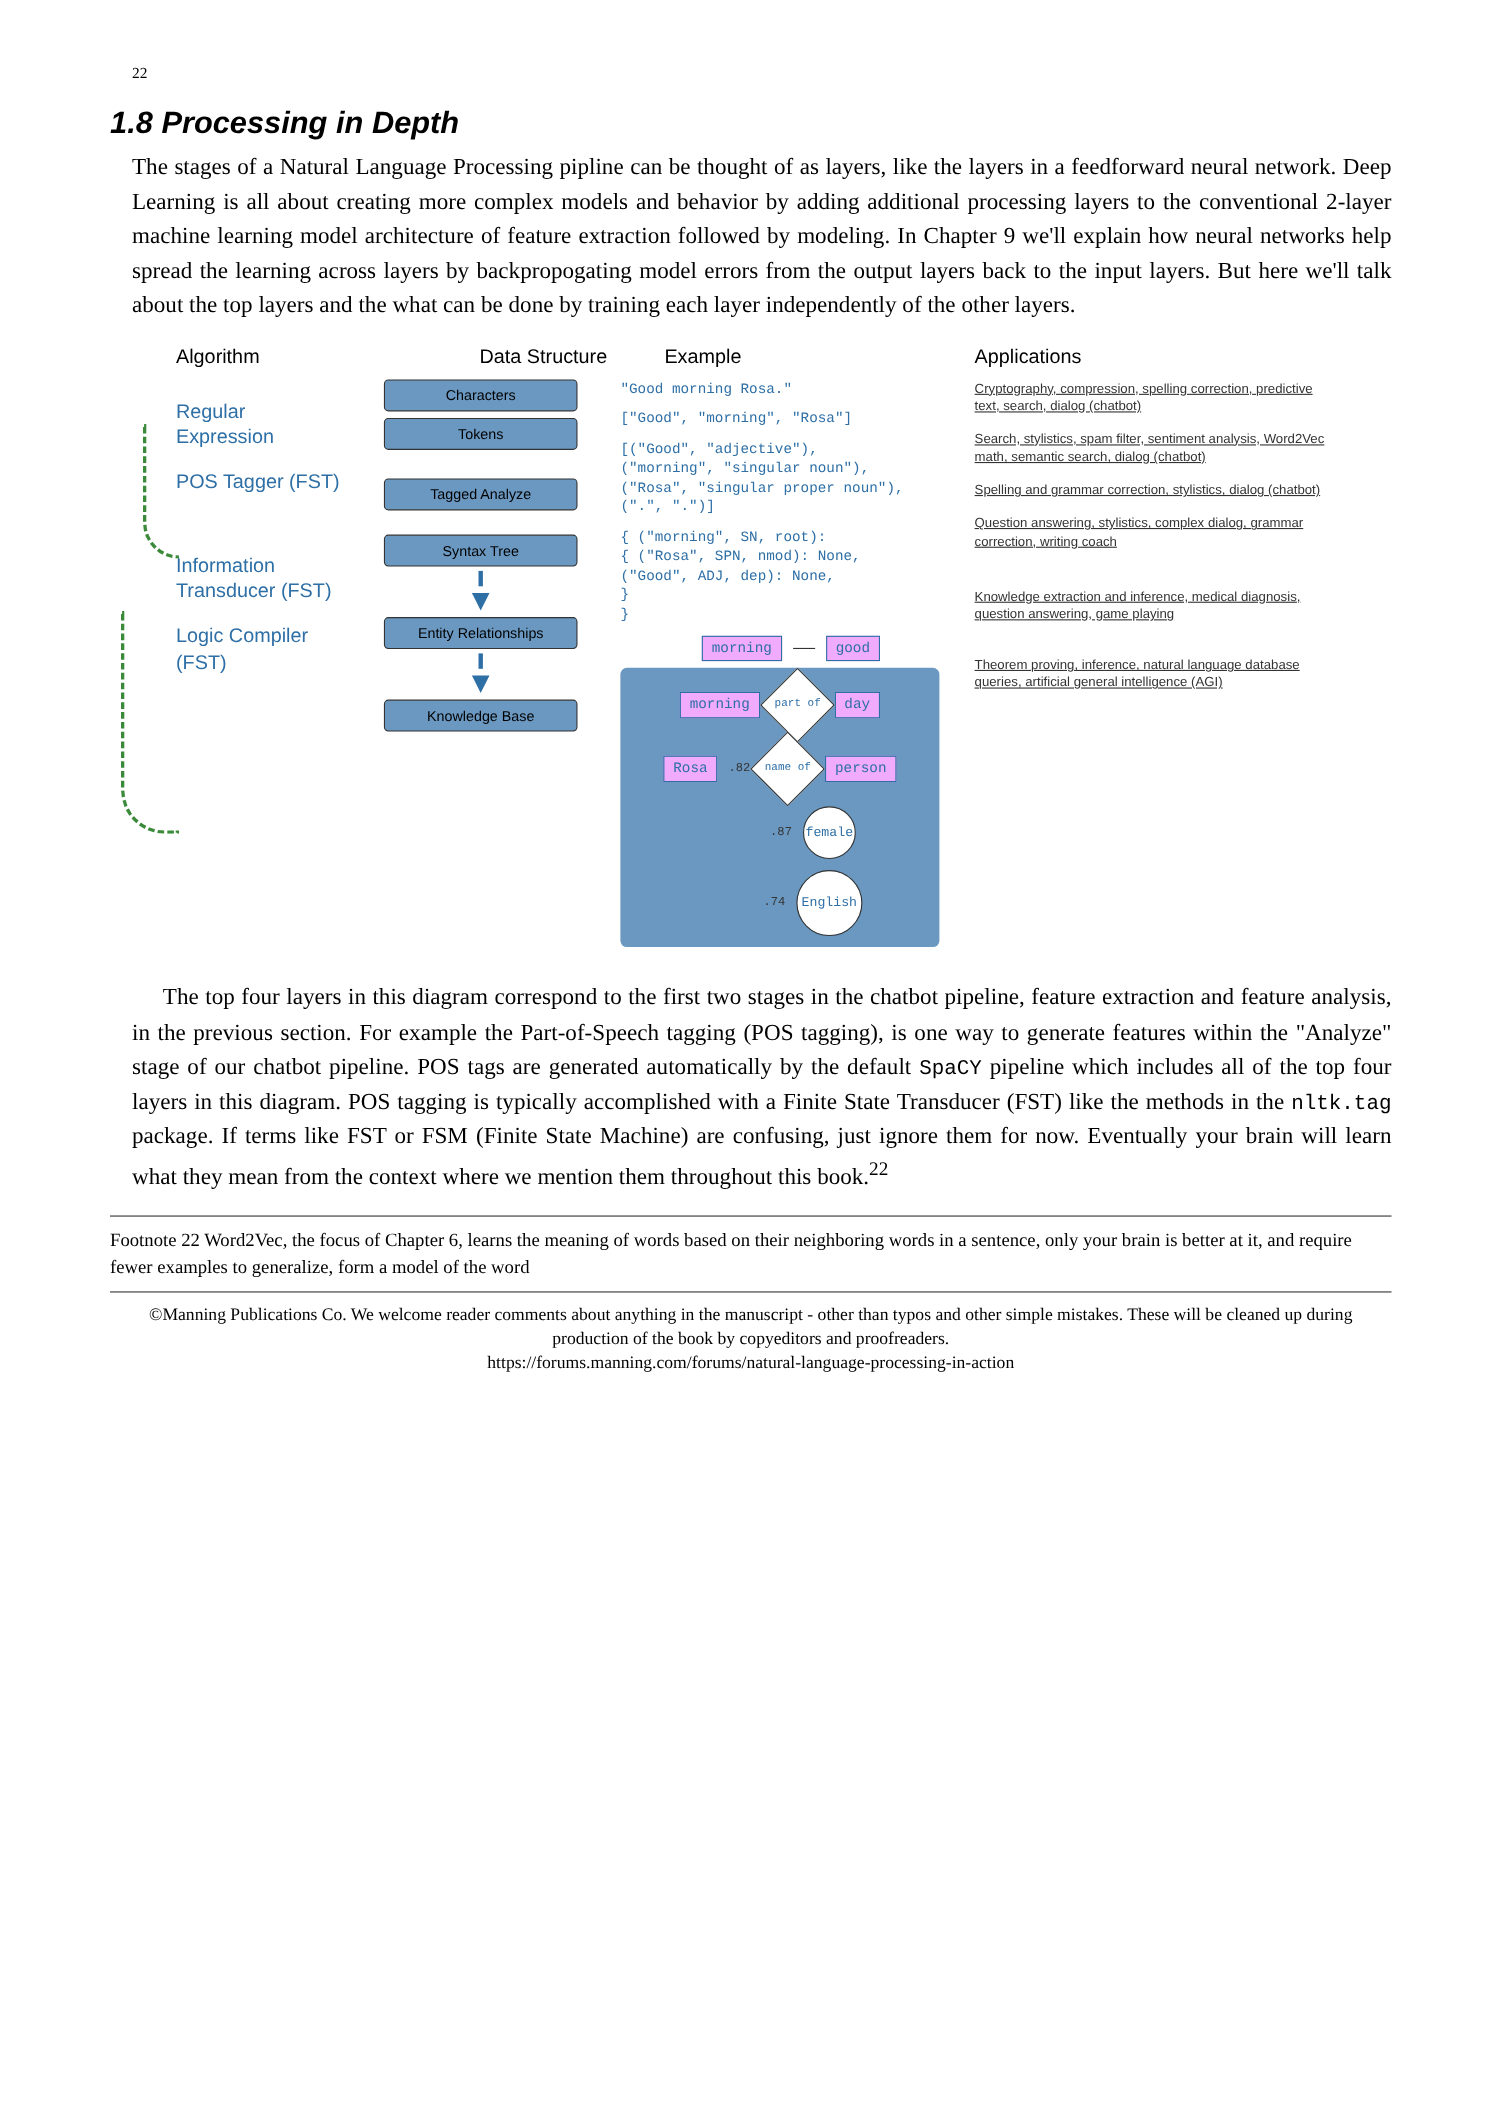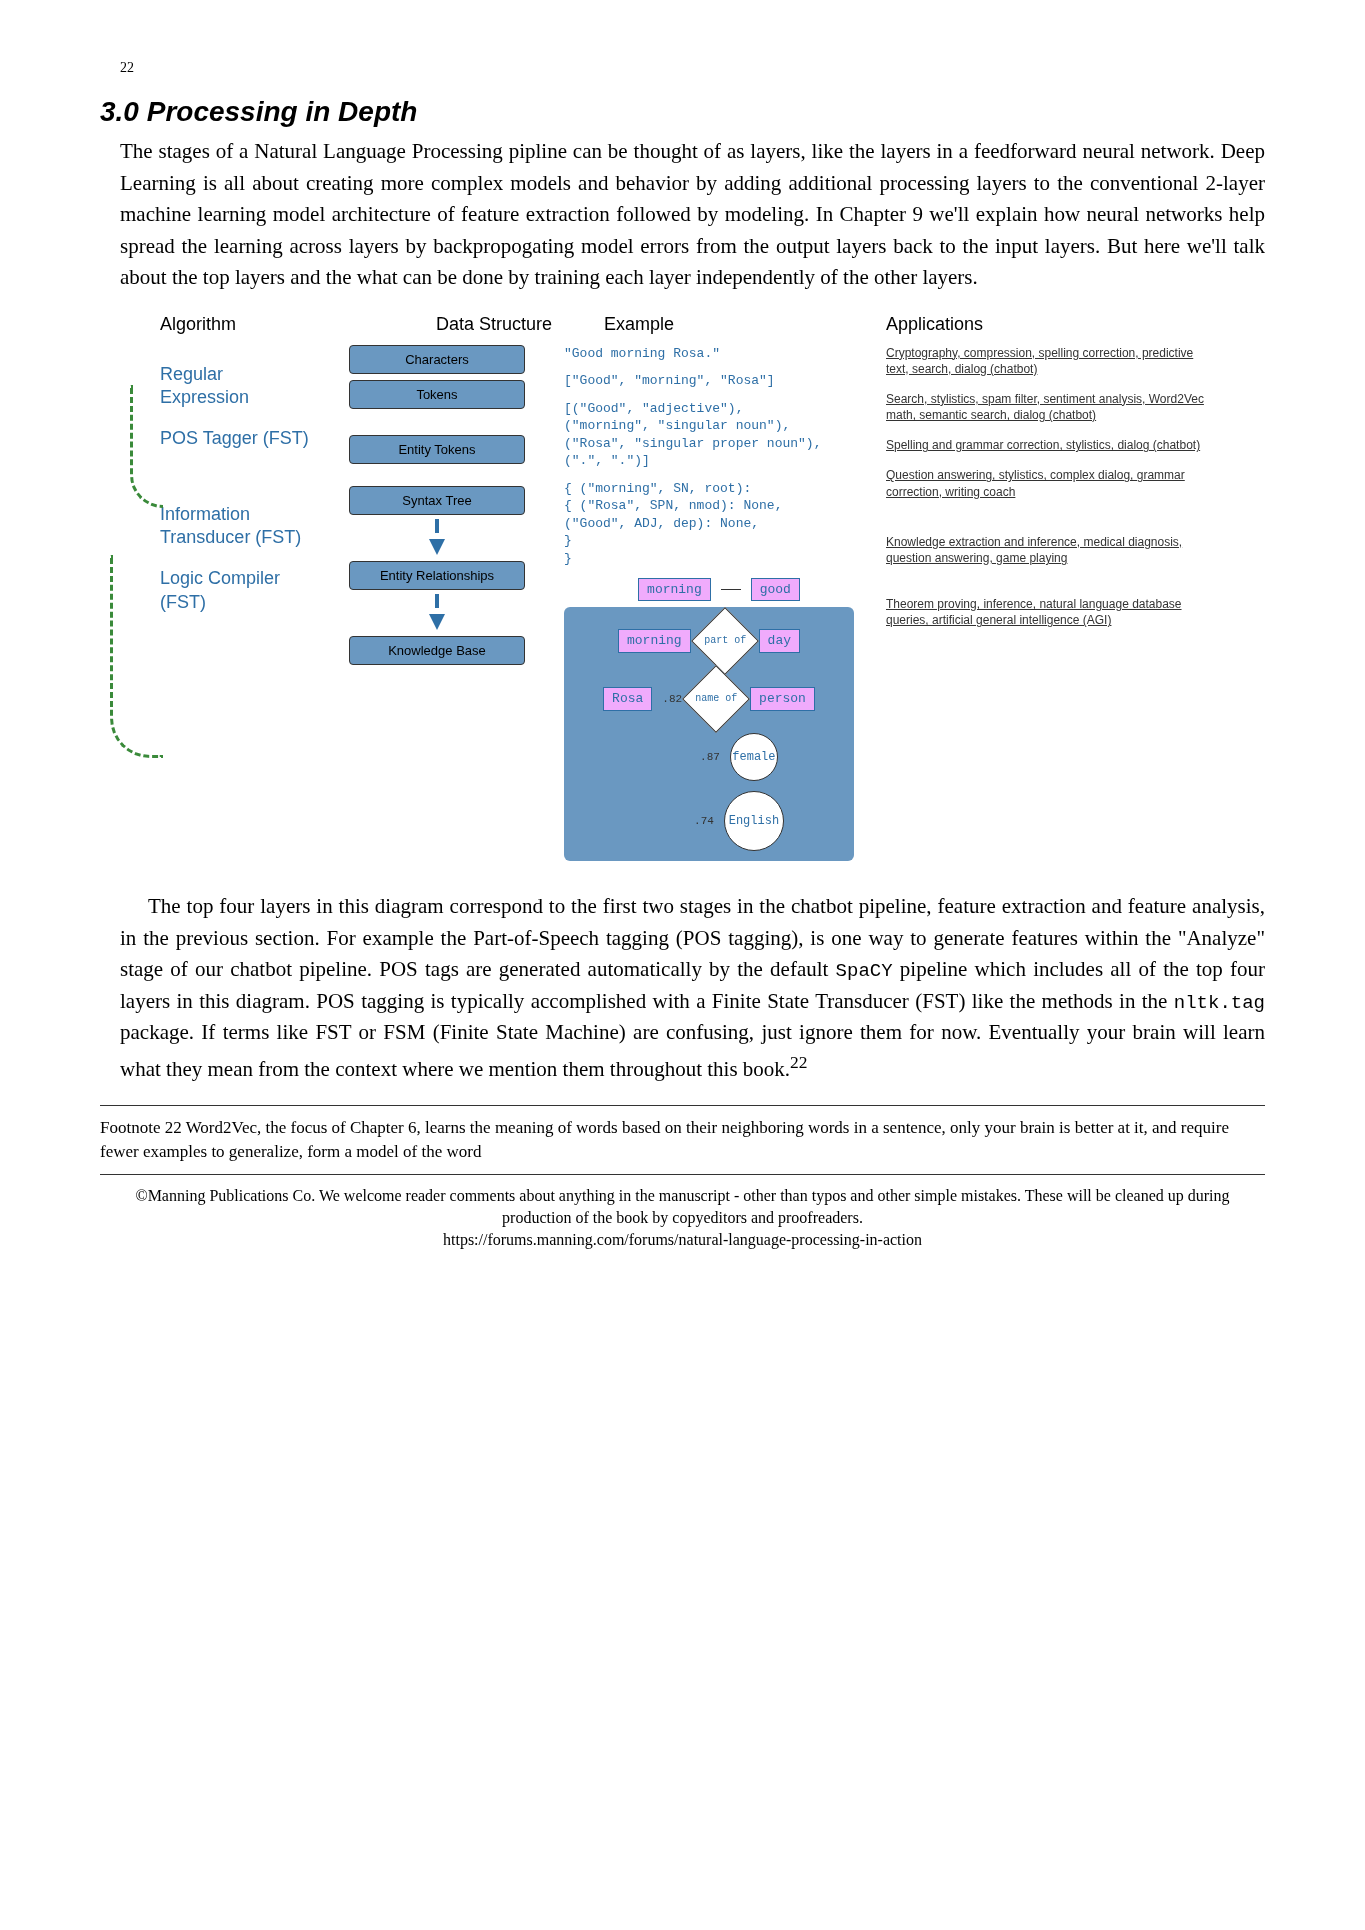--- a/index.html
+++ b/index.html
@@ -123,21 +123,21 @@
     border-bottom:3px dashed #3a8a3a;
     border-bottom-left-radius: 40px;
   }
 </style>
 </head>
 <body>
 
 <div class="page-num">22</div>
 
 <h2 class="section">
-  <span>3.0</span>
+  <span>1.8</span>
   <span>Processing in Depth</span>
 </h2>
 
 <p class="body-text">The stages of a Natural Language Processing pipline can be thought of as layers, like the layers in a feedforward neural network. Deep Learning is all about creating more complex models and behavior by adding additional processing layers to the conventional 2-layer machine learning model architecture of feature extraction followed by modeling. In Chapter 9 we'll explain how neural networks help spread the learning across layers by backpropogating model errors from the output layers back to the input layers. But here we'll talk about the top layers and the what can be done by training each layer independently of the other layers.</p>
 
 <div class="diagram">
   <div class="col-heads">
     <div>Algorithm</div>
     <div style="text-align:right">Data Structure</div>
     <div style="padding-left:40px">Example</div>
@@ -152,21 +152,21 @@
       <div class="algo-block" style="margin-top:18px">Regular Expression</div>
       <div class="algo-block" style="margin-top:2px">POS Tagger (FST)</div>
       <div class="algo-block" style="margin-top:52px">Information Transducer (FST)</div>
       <div class="algo-block" style="margin-top:4px">Logic Compiler (FST)</div>
     </div>
 
     <div class="ds-col">
       <div class="box">Characters</div>
       <div class="box">Tokens</div>
       <div style="height:14px"></div>
-      <div class="box">Entity Tokens</div>
+      <div class="box">Tagged Analyze</div>
       <div style="height:10px"></div>
       <div class="box">Syntax Tree</div>
       <div class="arrow-stem"></div>
         <div class="arrow-down"></div>
       <div class="box">Entity Relationships</div>
       <div class="arrow-stem"></div>
         <div class="arrow-down"></div>
       <div class="box">Knowledge Base</div>
     </div>
 

